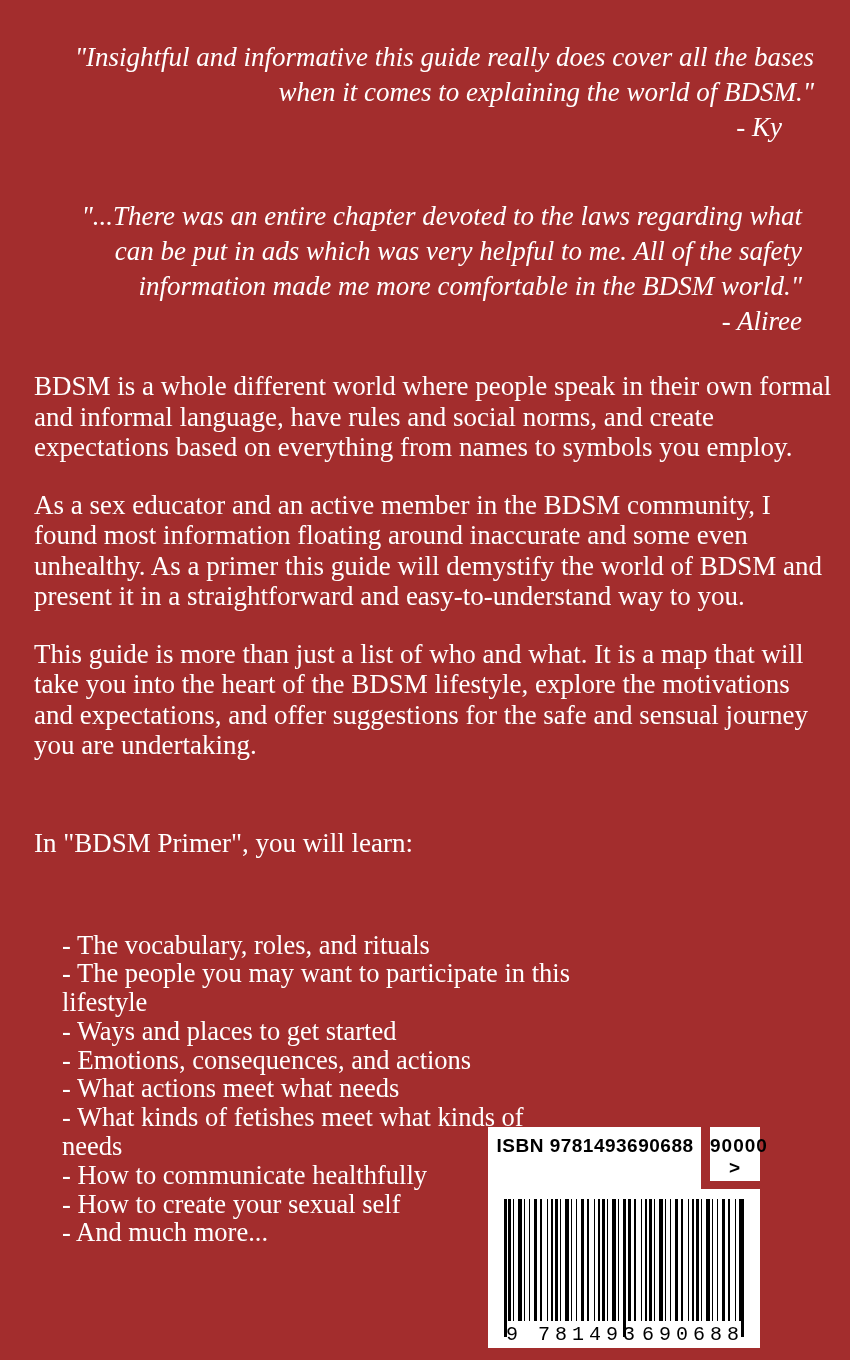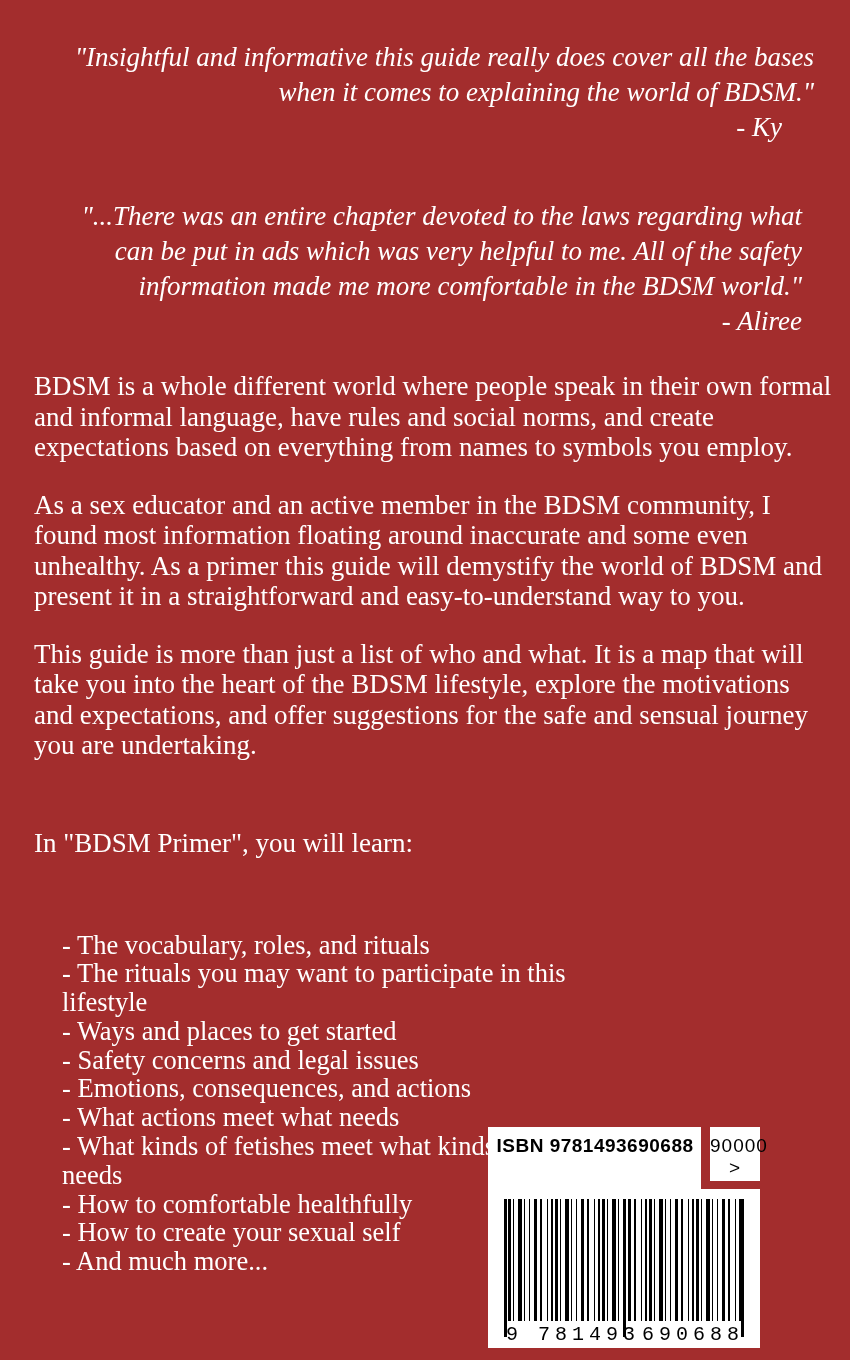--- a/index.html
+++ b/index.html
@@ -53,21 +53,21 @@
     font-style:normal;
   }
   .bc-isbn{
     position:absolute;left:0;top:8px;width:214px;
     text-align:center;
     font-weight:bold;font-size:19px;letter-spacing:.5px;
   }
   .bc-price{
     position:absolute;left:222px;top:8px;right:0;
     text-align:center;
-    font-size:19px;letter-spacing:1px;
+    font-size:19px;letter-spacing:1px;font-weight:bold;
   }
   .gap-v{position:absolute;left:213px;top:0;width:9px;height:62px;background:var(--background,#A32D2D);}
   .gap-h{position:absolute;left:213px;top:54px;right:0;height:8px;background:var(--background,#A32D2D);}
   .bars{
     position:absolute;left:16px;right:16px;top:72px;height:122px;
     background:repeating-linear-gradient(90deg,
       #000 0 2px,  #fff 2px 4px,
       #000 4px 7px,  #fff 7px 9px,
       #000 9px 10px, #fff 10px 14px,
       #000 14px 18px,#fff 18px 20px,
@@ -110,27 +110,26 @@
   <section class="body-text">
     <p>BDSM is a whole different world where people speak in their own formal and informal language, have rules and social norms, and create expectations based on everything from names to symbols you employ.</p>
     <p>As a sex educator and an active member in the BDSM community, I found most information floating around inaccurate and some even unhealthy. As a primer this guide will demystify the world of BDSM and present it in a straightforward and easy-to-understand way to you.</p>
     <p>This guide is more than just a list of who and what. It is a map that will take you into the heart of the BDSM lifestyle, explore the motivations and expectations, and offer suggestions for the safe and sensual journey you are undertaking.</p>
   </section>
 
   <p class="learn-intro">In "BDSM Primer", you will learn:</p>
 
   <ul class="learn-list">
     <li>- The vocabulary, roles, and rituals</li>
-    <li>- The rituals you may want to participate in this lifestyle</li>
+    <li>- The people you may want to participate in this lifestyle</li>
     <li>- Ways and places to get started</li>
-    <li>- Safety concerns and legal issues</li>
     <li>- Emotions, consequences, and actions</li>
     <li>- What actions meet what needs</li>
     <li>- What kinds of fetishes meet what kinds of needs</li>
-    <li>- How to comfortable healthfully</li>
+    <li>- How to communicate healthfully</li>
     <li>- How to create your sexual self</li>
     <li>- And much more...</li>
   </ul>
 
   <div class="barcode">
     <div class="bc-isbn">ISBN 9781493690688</div>
     <div class="bc-price">90000 &gt;</div>
     <div class="gap-v"></div>
     <div class="gap-h"></div>
     <div class="bars"></div>

